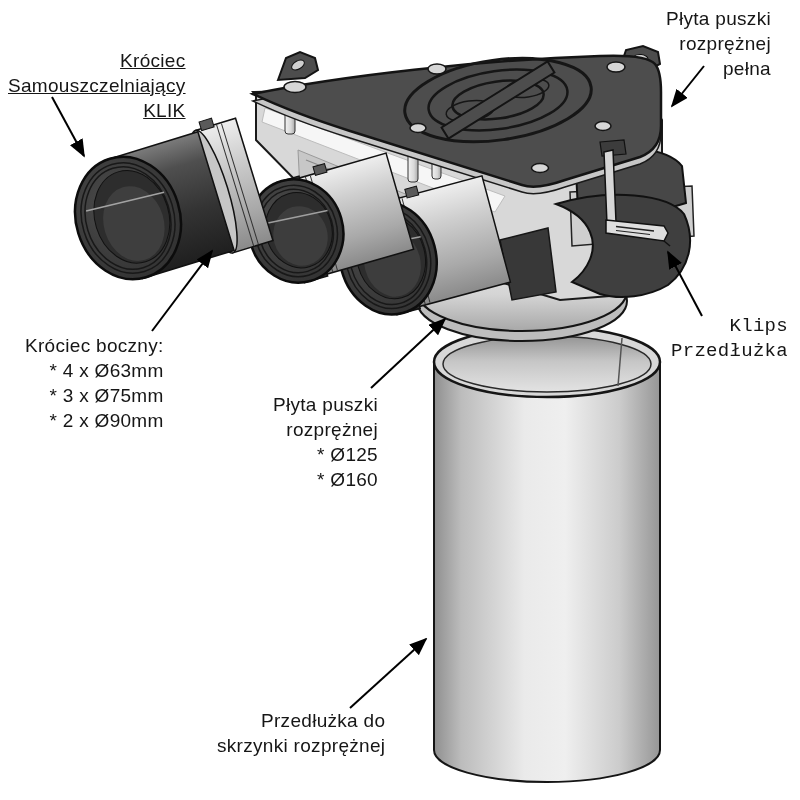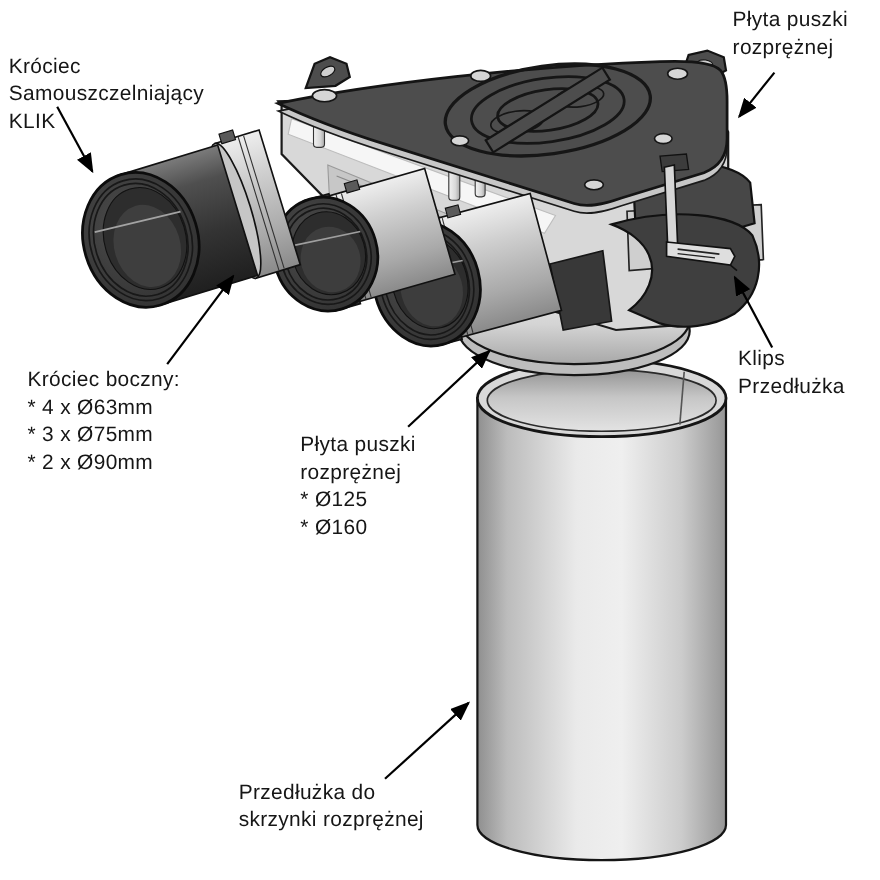--- a/index.html
+++ b/index.html
@@ -1,21 +1,21 @@
 <!DOCTYPE html>
 <html><head>
 <meta charset="utf-8">
 <style>
   html,body{margin:0;padding:0;background:#fff;}
   .stage{position:relative;width:800px;height:800px;background:#fff;overflow:hidden;
          font-family:"Liberation Sans", sans-serif;}
   .stage svg{position:absolute;left:0;top:0;}
   .label{position:absolute;font-size:19px;line-height:25px;letter-spacing:.3px;
          color:#161616;white-space:nowrap;font-weight:500;}
-  .label span{display:block;}
+  .label span{display:block;text-align:right;}
 </style>
 </head>
 <body>
 
 <div class="stage">
 
 <svg width="800" height="800" viewBox="0 0 800 800">
   <defs>
     <marker id="ah" viewBox="0 0 10 8" refX="9" refY="4" markerWidth="9" markerHeight="7.2" orient="auto-start-reverse">
       <path d="M0,0 L10,4 L0,8 Z" fill="#000"></path>
@@ -174,46 +174,47 @@
   <g stroke="#000" stroke-width="2" fill="none">
     <path d="M52,97 L84,156" marker-end="url(#ah)"></path>
     <path d="M704,66 L672,106" marker-end="url(#ah)"></path>
     <path d="M152,331 L212,251" marker-end="url(#ah)"></path>
     <path d="M371,388 L445,319" marker-end="url(#ah)"></path>
     <path d="M702,316 L668,252" marker-end="url(#ah)"></path>
     <path d="M350,708 L426,639" marker-end="url(#ah)"></path>
   </g>
 </svg>
 
-<div class="label" style="left:8px;top:48px;">
+<div class="label" style="left:8px;top:48px;text-decoration:underline;">
   <span>Króciec</span>
   <span>Samouszczelniający</span>
   <span>KLIK</span>
 </div>
 
 <div class="label" style="left:666px;top:6px;">
   <span>Płyta puszki</span>
   <span>rozprężnej</span>
+  <span>pełna</span>
 </div>
 
 <div class="label" style="left:25px;top:333px;">
   <span>Króciec boczny:</span>
   <span>* 4 x Ø63mm</span>
   <span>* 3 x Ø75mm</span>
   <span>* 2 x Ø90mm</span>
 </div>
 
 <div class="label" style="left:273px;top:392px;">
   <span>Płyta puszki</span>
   <span>rozprężnej</span>
   <span>* Ø125</span>
   <span>* Ø160</span>
 </div>
 
-<div class="label" style="left:671px;top:314px;">
+<div class="label" style="left:671px;top:314px;font-family:Liberation Mono, monospace;">
   <span>Klips</span>
   <span>Przedłużka</span>
 </div>
 
 <div class="label" style="left:217px;top:708px;">
   <span>Przedłużka do</span>
   <span>skrzynki rozprężnej</span>
 </div>
 
 </div>

